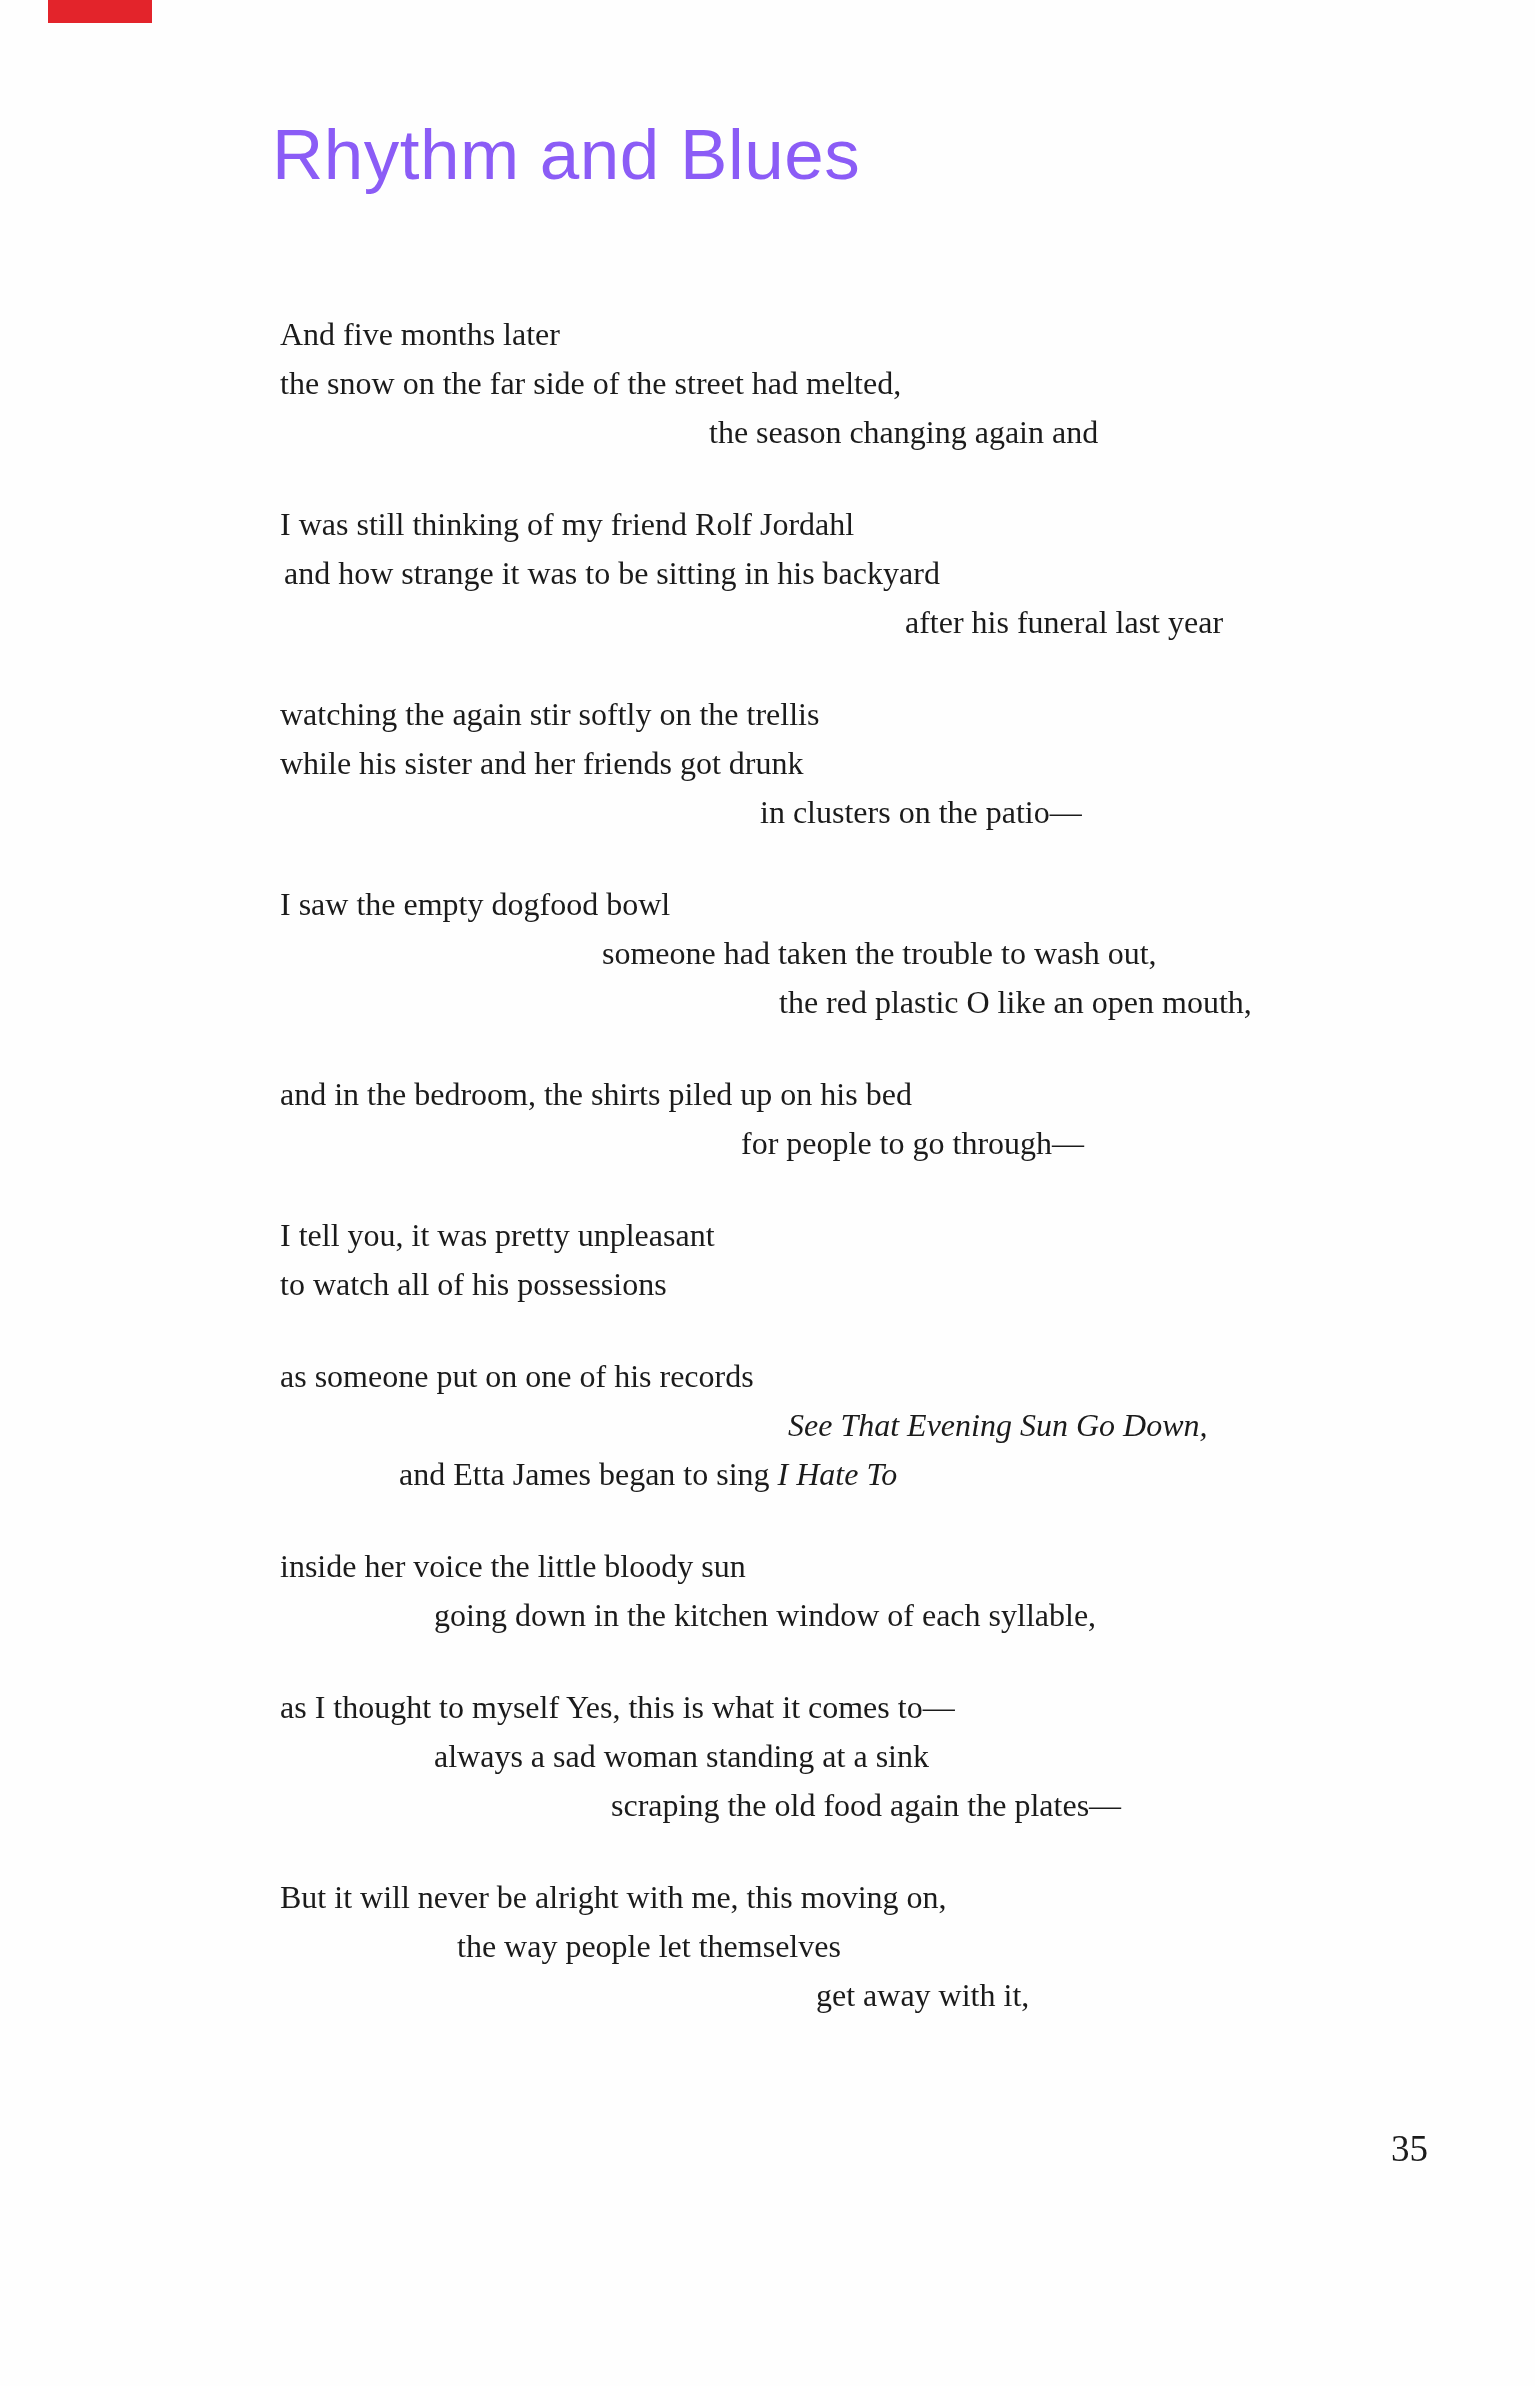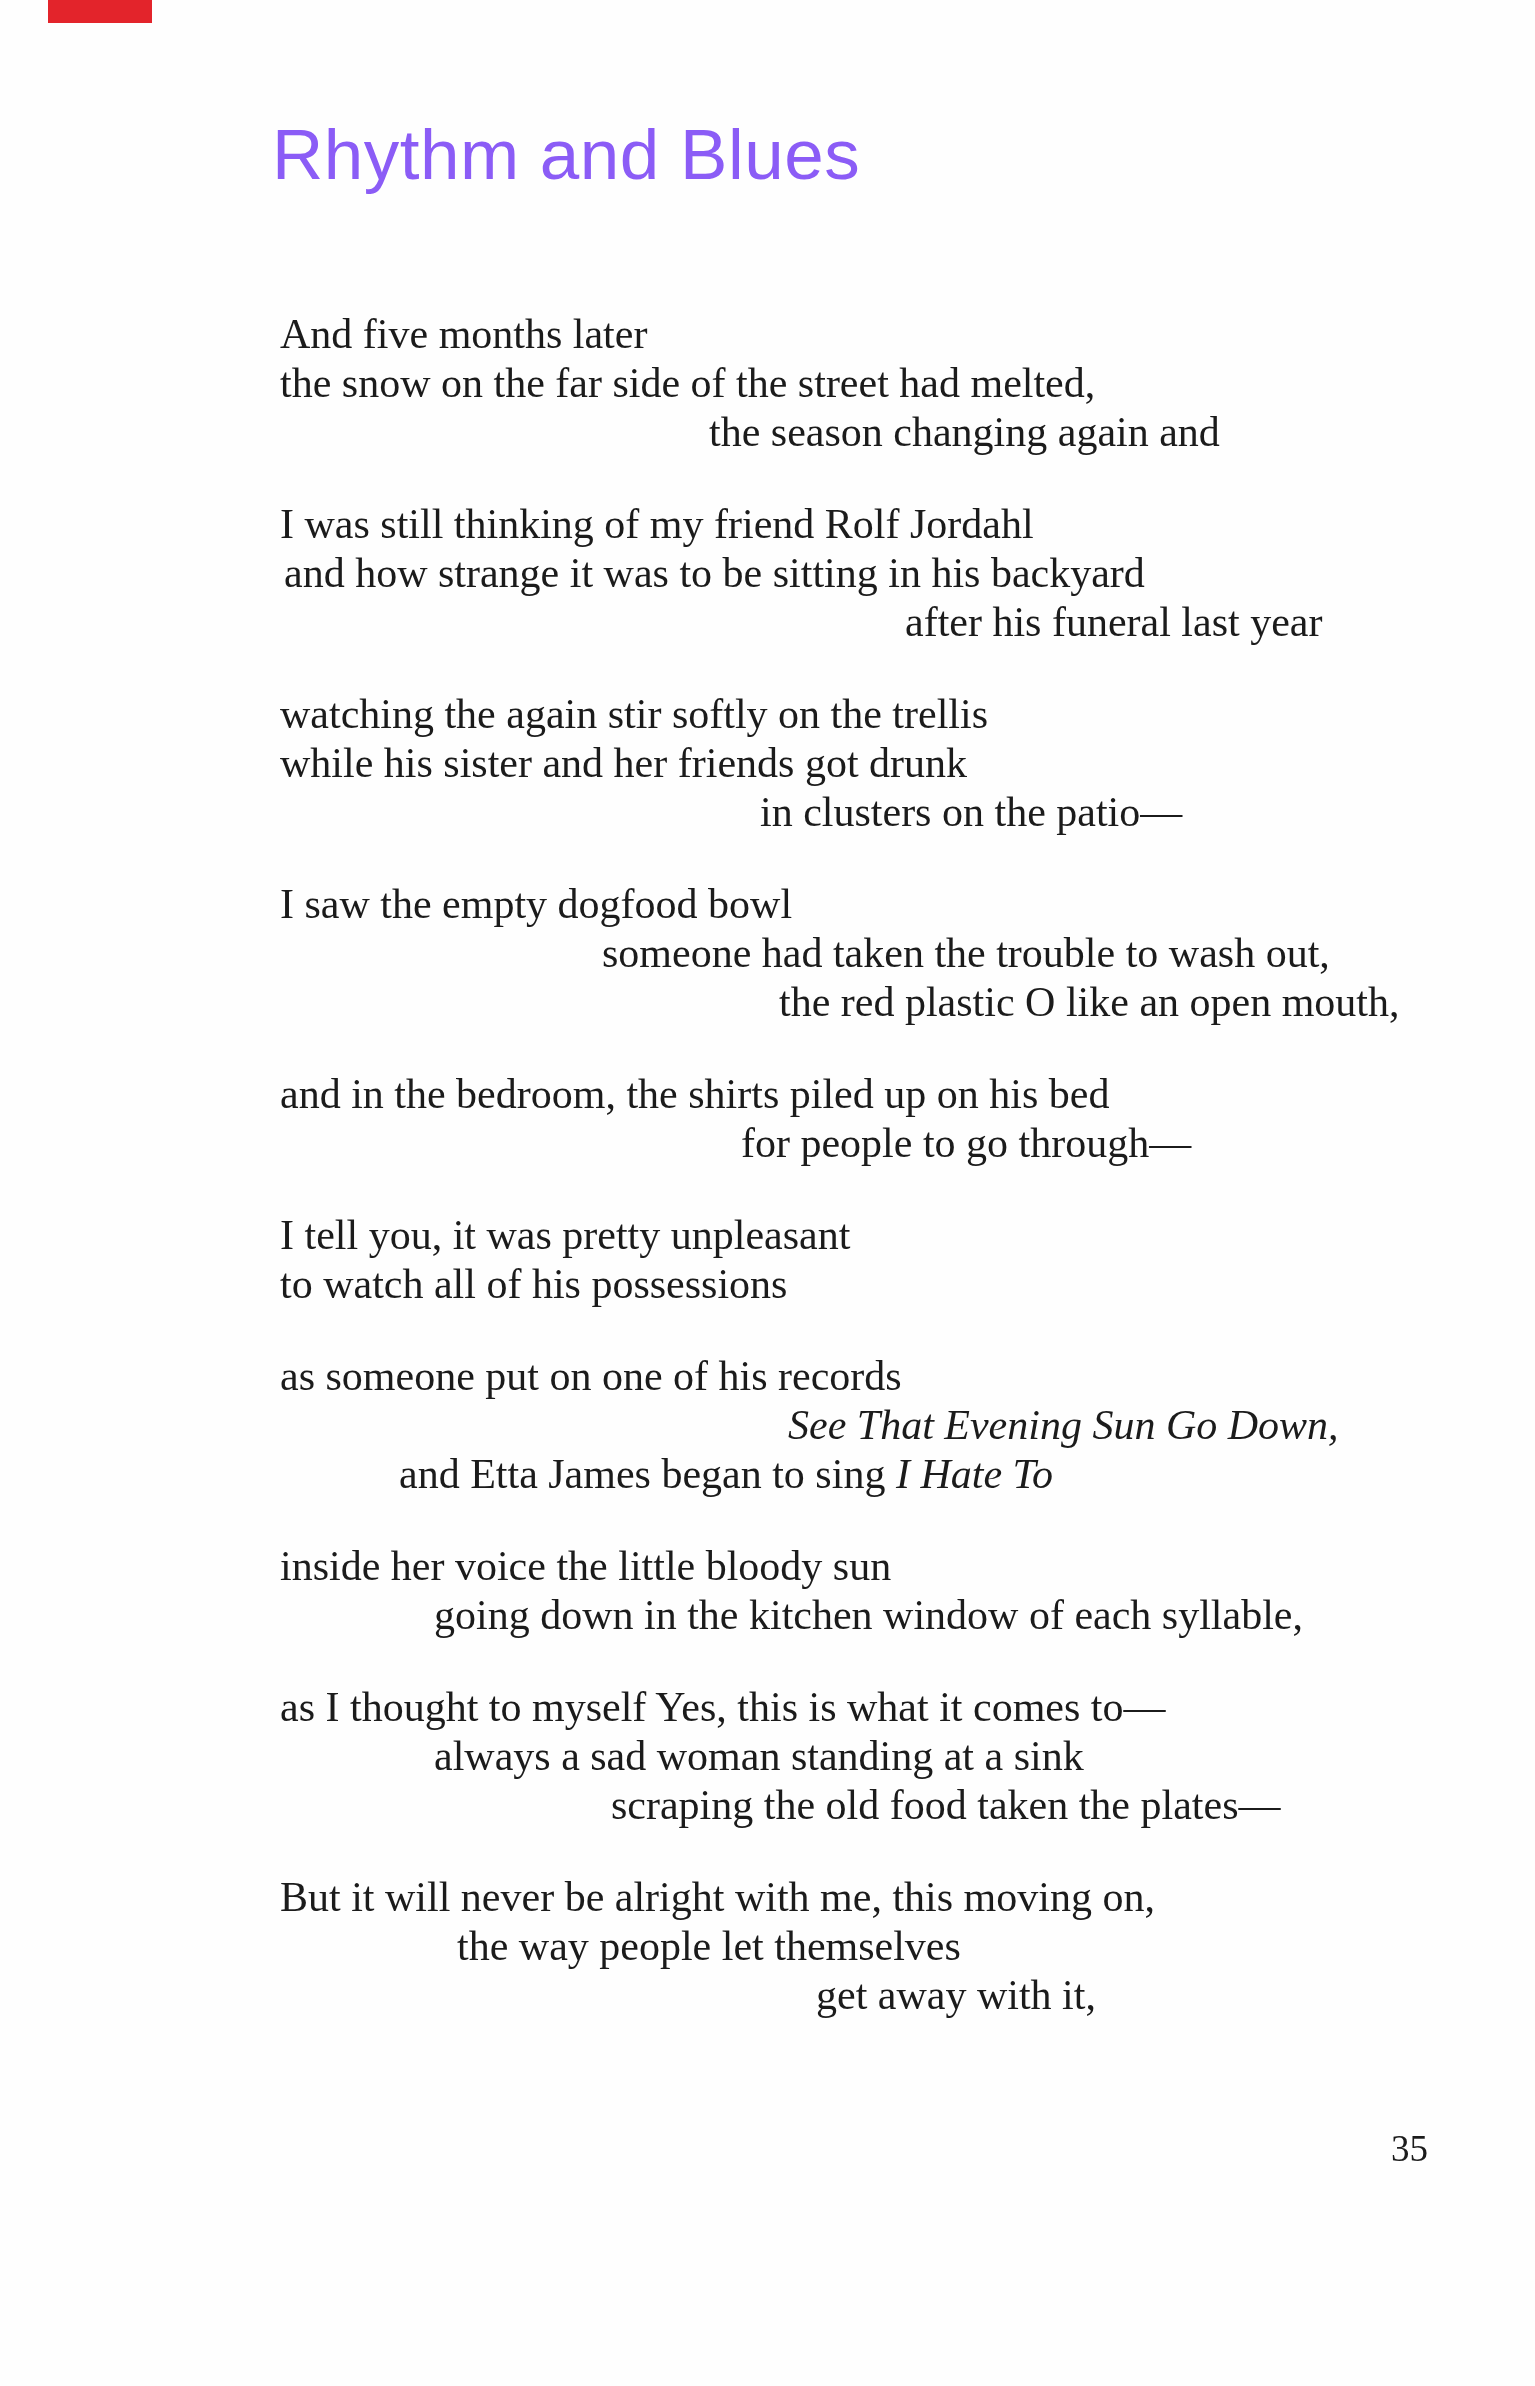--- a/index.html
+++ b/index.html
@@ -34,21 +34,21 @@
     font-size: 71px;
     letter-spacing: 0.5px;
     color: #8b5cf6;
     white-space: nowrap;
   }
   .poem {
     position: absolute;
     left: 280px;
     top: 310px;
     width: 1175px;
-    font-size: 42px;
+    font-size: 32px;
     line-height: 49px;
   }
   .stanza {
     margin: 0 0 43px 0;
   }
   .line {
     white-space: nowrap;
   }
   .seg-italic {
     font-style: italic;
@@ -101,21 +101,21 @@
         <div class="line" style="margin-left: 508px;"><span class="seg-italic">See That Evening Sun Go Down,</span></div>
         <div class="line" style="margin-left: 119px;"><span class="">and Etta James began to sing </span><span class="seg-italic">I Hate To</span></div>
       </div>
       <div class="stanza">
         <div class="line" style="margin-left: 0px;"><span class="">inside her voice the little bloody sun</span></div>
         <div class="line" style="margin-left: 154px;"><span class="">going down in the kitchen window of each syllable,</span></div>
       </div>
       <div class="stanza">
         <div class="line" style="margin-left: 0px;"><span class="">as I thought to myself Yes, this is what it comes to—</span></div>
         <div class="line" style="margin-left: 154px;"><span class="">always a sad woman standing at a sink</span></div>
-        <div class="line" style="margin-left: 331px;"><span class="">scraping the old food taken the plates—</span></div>
+        <div class="line" style="margin-left: 331px;"><span class="">scraping the old food again the plates—</span></div>
       </div>
       <div class="stanza">
         <div class="line" style="margin-left: 0px;"><span class="">But it will never be alright with me, this moving on,</span></div>
         <div class="line" style="margin-left: 177px;"><span class="">the way people let themselves</span></div>
         <div class="line" style="margin-left: 536px;"><span class="">get away with it,</span></div>
       </div>
     </div>
   <div class="page-number">35</div>
 </div>
 

